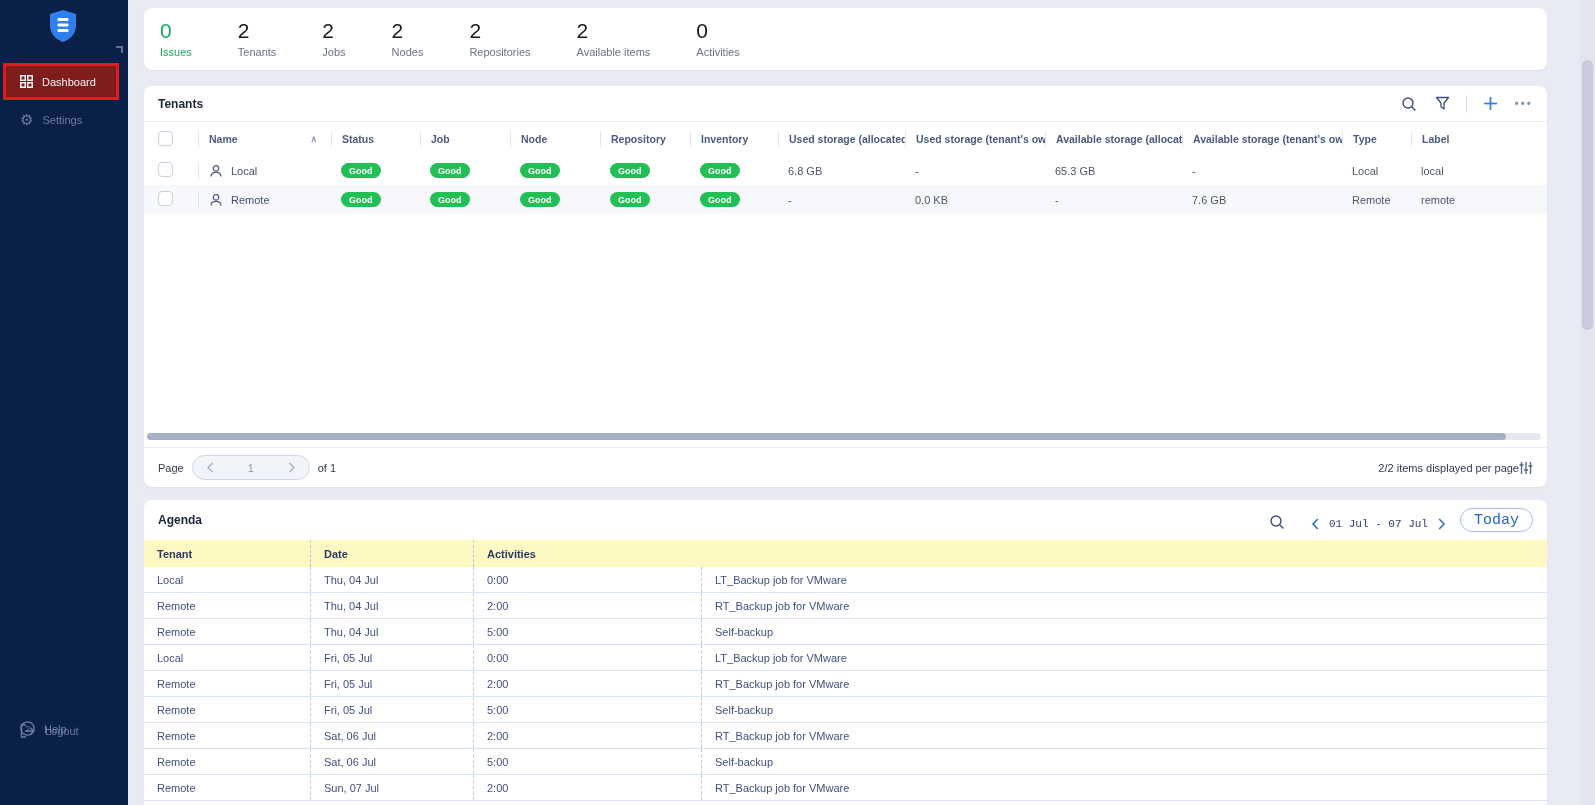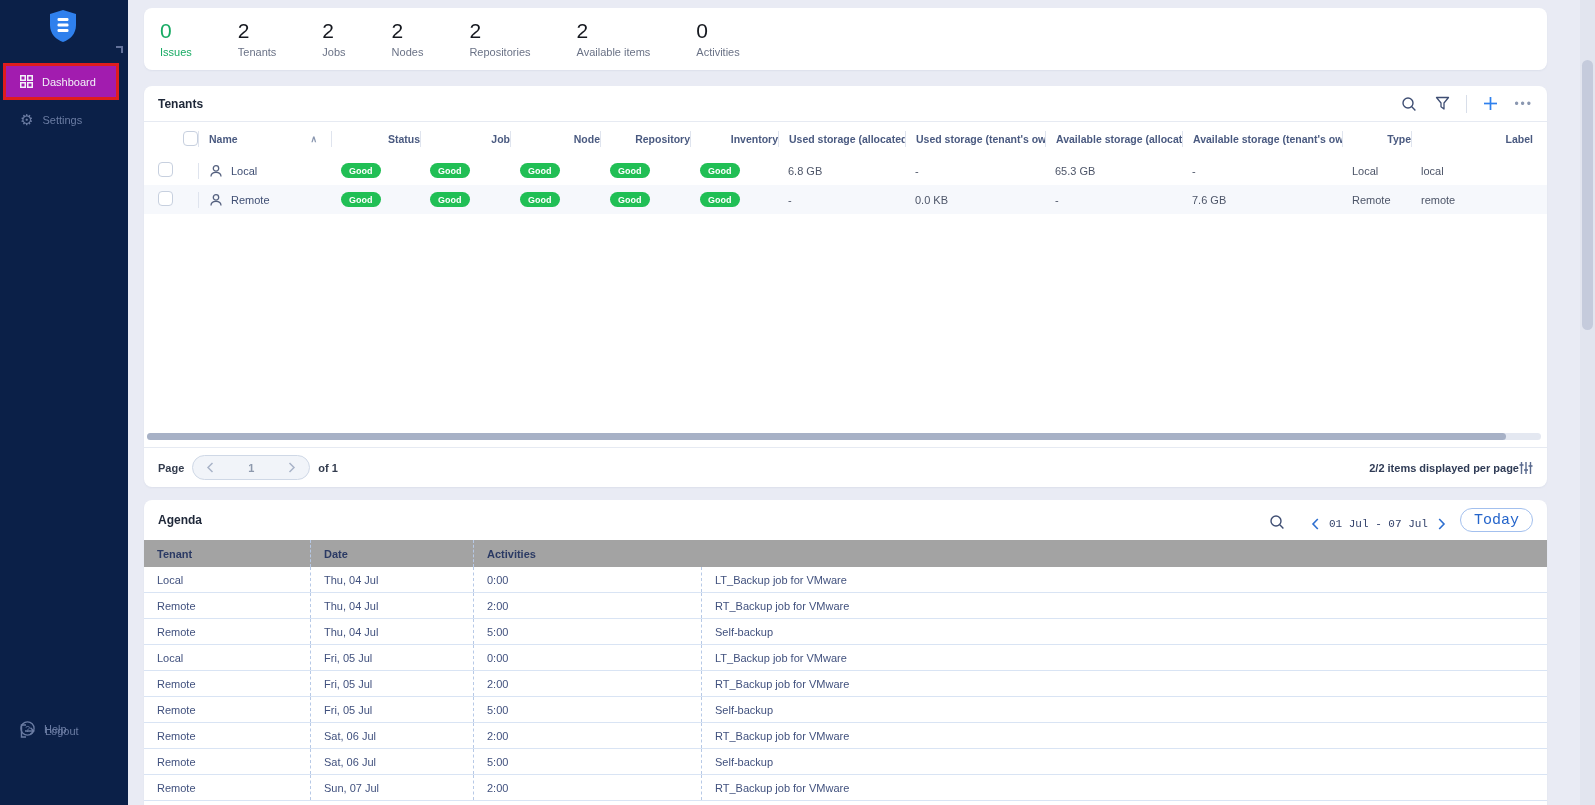--- a/index.html
+++ b/index.html
@@ -15,21 +15,21 @@
     position:absolute; left:0; top:0; width:128px; height:805px;
     background:#0b2048; z-index:5;
   }
   .logo-wrap { position:absolute; top:9px; left:48px; }
   .corner-glyph {
     position:absolute; top:46px; left:116px; width:7px; height:7px;
     border-top:2px solid #62719a; border-right:2px solid #62719a;
   }
   .nav-item-active {
     position:absolute; top:63px; left:3px; width:116px; height:37px;
-    background:#a21caf; border:3px solid #df1d1d;
+    background:#7f1d1d; border:3px solid #df1d1d;
     display:flex; align-items:center; gap:9px; padding-left:14px;
     color:#f2f3f8; font-size:11px; cursor:pointer;
   }
   .nav-item {
     position:absolute; left:20px; display:flex; align-items:center; gap:9px;
     color:#6b7ca3; font-size:11px; cursor:pointer;
   }
   .nav-settings { top:112px; }
   .nav-help { top:721px; }
   .nav-logout { top:724px; }
@@ -59,21 +59,21 @@
   .dots { color:#8a97b0; font-size:12px; letter-spacing:2px; cursor:pointer; }
   .t-grid {
     display:grid;
     grid-template-columns:40px 133px 89px 90px 90px 90px 88px 127px 140px 137px 160px 69px 1fr;
     align-items:center; padding:0 14px;
   }
   .t-header { height:34px; }
   .t-header .hcell {
     font-size:10.5px; font-weight:bold; color:#4a5a80;
     padding-left:10px; height:16px; line-height:16px;
-    border-left:1px solid #dfe4ee; white-space:nowrap; overflow:hidden;text-align:right;
+    border-left:1px solid #dfe4ee; white-space:nowrap; overflow:hidden;
   }
   .t-header .hcell.first { border-left:none; padding-left:0; }
   .t-header .hcell.name-h { display:flex; justify-content:space-between; padding-right:14px; }
   .sort-caret { color:#8a97b0; font-size:9px; }
   .t-row { height:29px; font-size:11px; color:#4d5568; }
   .t-row:nth-child(even) { background:#f6f8fc; }
   .t-row .cell { padding-left:10px; white-space:nowrap; }
   .t-row .name-cell {
     display:flex; align-items:center; gap:8px; color:#3f4e73;
     border-left:1px solid #dfe4ee; height:16px;
@@ -90,21 +90,21 @@
     position:absolute; left:3px; right:6px; bottom:47px; height:7px;
     background:#e4e8f1; border-radius:4px;
   }
   .hscroll-thumb {
     position:absolute; left:0; top:0; height:7px; width:97.5%;
     background:#a7b1c6; border-radius:4px; cursor:grab;
   }
   .pager-row {
     position:absolute; left:0; right:0; bottom:0; height:40px;
     border-top:1px solid #e6eaf2; display:flex; align-items:center;
-    padding:0 14px; font-size:11px; color:#333c4e;font-weight:bold;
+    padding:0 14px; font-size:11px; color:#333c4e;
   }
   .pager-box {
     display:flex; align-items:center; margin:0 8px;
     width:118px; height:25px; background:#f1f4f9;
     border:1px solid #cfd8e6; border-radius:13px; overflow:hidden;
   }
   .pager-box .pg-btn { flex:0 0 34px; display:flex; justify-content:center; background:none; border:none; cursor:pointer; }
   .pager-box .pg-num { flex:1; text-align:center; color:#8d99ad; font-size:11px; }
   .pager-summary { margin-left:auto; display:flex; align-items:center; color:#2f3b55; }
   
@@ -113,21 +113,21 @@
   .agenda-tools { margin-left:auto; display:flex; align-items:flex-end; gap:12px;font-family:Liberation Mono, monospace; }
   .range-nav { display:flex; align-items:center; gap:8px; margin-left:10px; }
   .range-text { font-size:11px; color:#33426b; }
   .today-btn {
     height:24px; padding:0 13px; border:1px solid #a3c0ee; border-radius:13px;
     background:#fff; color:#2565cb; font-size:15px; font-family:inherit; cursor:pointer;
   }
   .a-grid {
     display:grid; grid-template-columns:166px 163px 228px 1fr; align-items:center;
   }
-  .a-header { height:27px; background:#a3a3a3; }
+  .a-header { height:27px; background:#fef9c3; }
   .a-header .acell {
     font-size:11px; font-weight:bold; color:#2b3a64; padding-left:13px;
     display:flex; align-items:center; height:100%;
   }
   .a-grid .acell + .acell { border-left:1px dashed #b7c9e6; }
   .utc-pill {
     margin-left:auto; margin-right:12px; font-size:10px; font-weight:normal;
     color:#2b3a64; border:1px solid #647199; border-radius:10px;
     padding:1px 7px; background:#fff; white-space:nowrap;
   }

